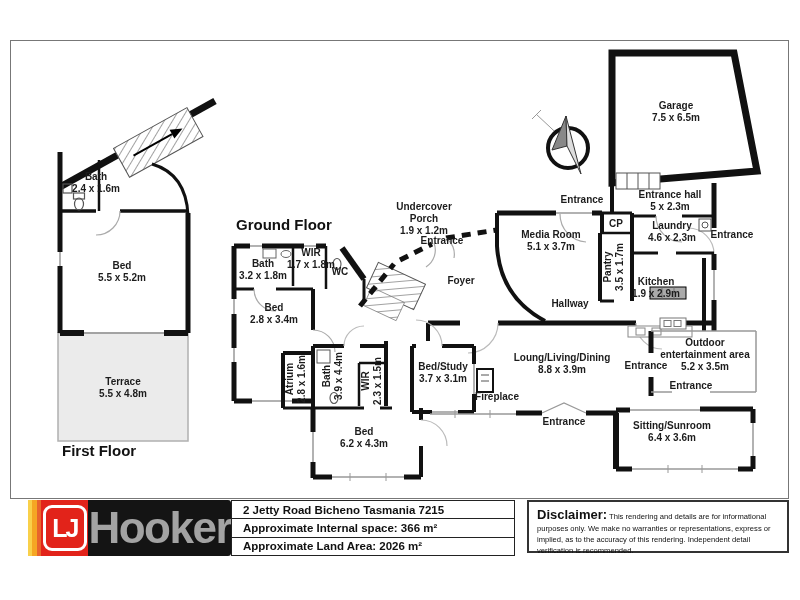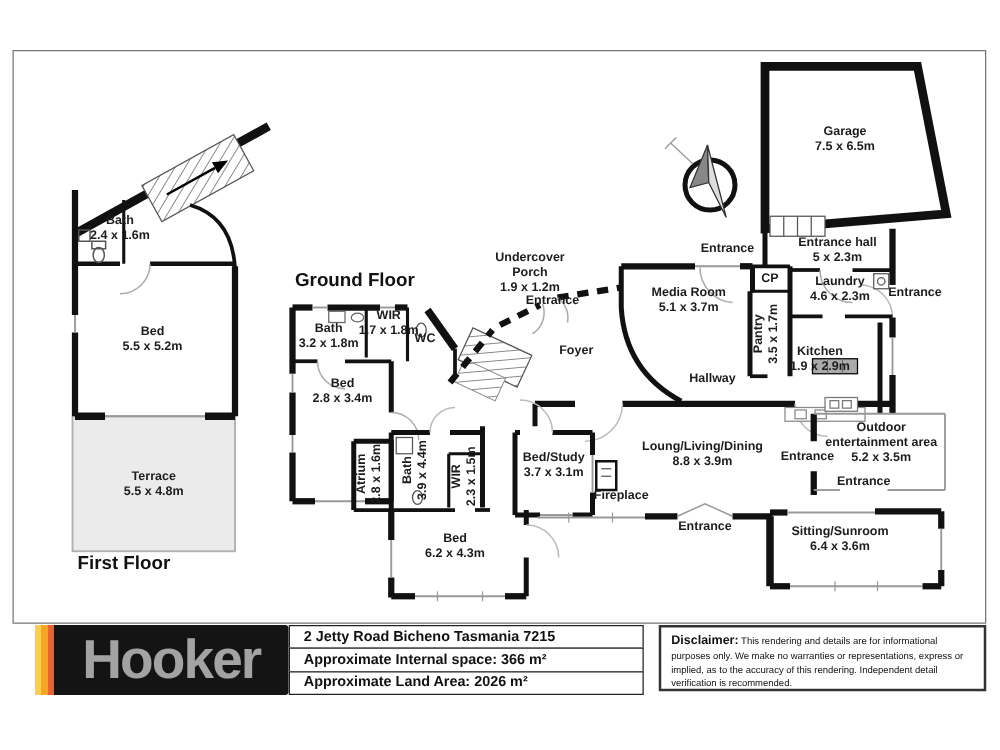--- a/index.html
+++ b/index.html
@@ -25,21 +25,21 @@
         justify-content:center;font-size:44px;font-weight:bold;letter-spacing:-1.5px;
         border-radius:0 3px 3px 0;}
   .info-rows{position:absolute;left:231px;top:500px;width:284px;height:56px;display:flex;
         flex-direction:column;z-index:6;}
   .info-row{flex:1;border:1px solid #222;background:#fff;display:flex;align-items:center;
         padding-left:11px;font-size:11.5px;font-weight:600;color:#111;margin-top:-1px;}
   .info-row:first-child{margin-top:0;}
   .disclaimer{position:absolute;left:527px;top:500px;width:262px;height:53px;border:2px solid #333;
         background:#fff;box-sizing:border-box;padding:4px 8px;font-size:7.6px;line-height:1.42;
         color:#111;z-index:6;}
-  .disclaimer b{font-size:10px;}
+  .disclaimer b{font-size:13px;}
 </style>
 </head>
 <body>
 
 <div class="page">
 
   <div class="plan-border"></div>
 
   <svg class="walls" width="800" height="600" viewBox="0 0 800 600">
     <defs>
@@ -371,20 +371,23 @@
   <div class="rlabel" style="left:691px;top:386px">
       <div>Entrance</div>
     </div>
   <div class="rlabel" style="left:672px;top:432px">
       <div>Sitting/Sunroom</div>
       <div>6.4 x 3.6m</div>
     </div>
 
   <div class="logo">
     <div class="stripes"></div>
+    <div class="lj-box">
+      <div class="lj">LJ</div>
+    </div>
     <div class="hooker-box">Hooker</div>
   </div>
 
   <div class="info-rows">
     <div class="info-row">2 Jetty Road Bicheno Tasmania 7215</div>
     <div class="info-row">Approximate Internal space: 366 m²</div>
     <div class="info-row">Approximate Land Area: 2026 m²</div>
   </div>
 
   <div class="disclaimer"><b>Disclaimer:</b><span> This rendering and details are for informational purposes only. We make no warranties or representations, express or implied, as to the accuracy of this rendering. Independent detail verification is recommended.</span></div>

